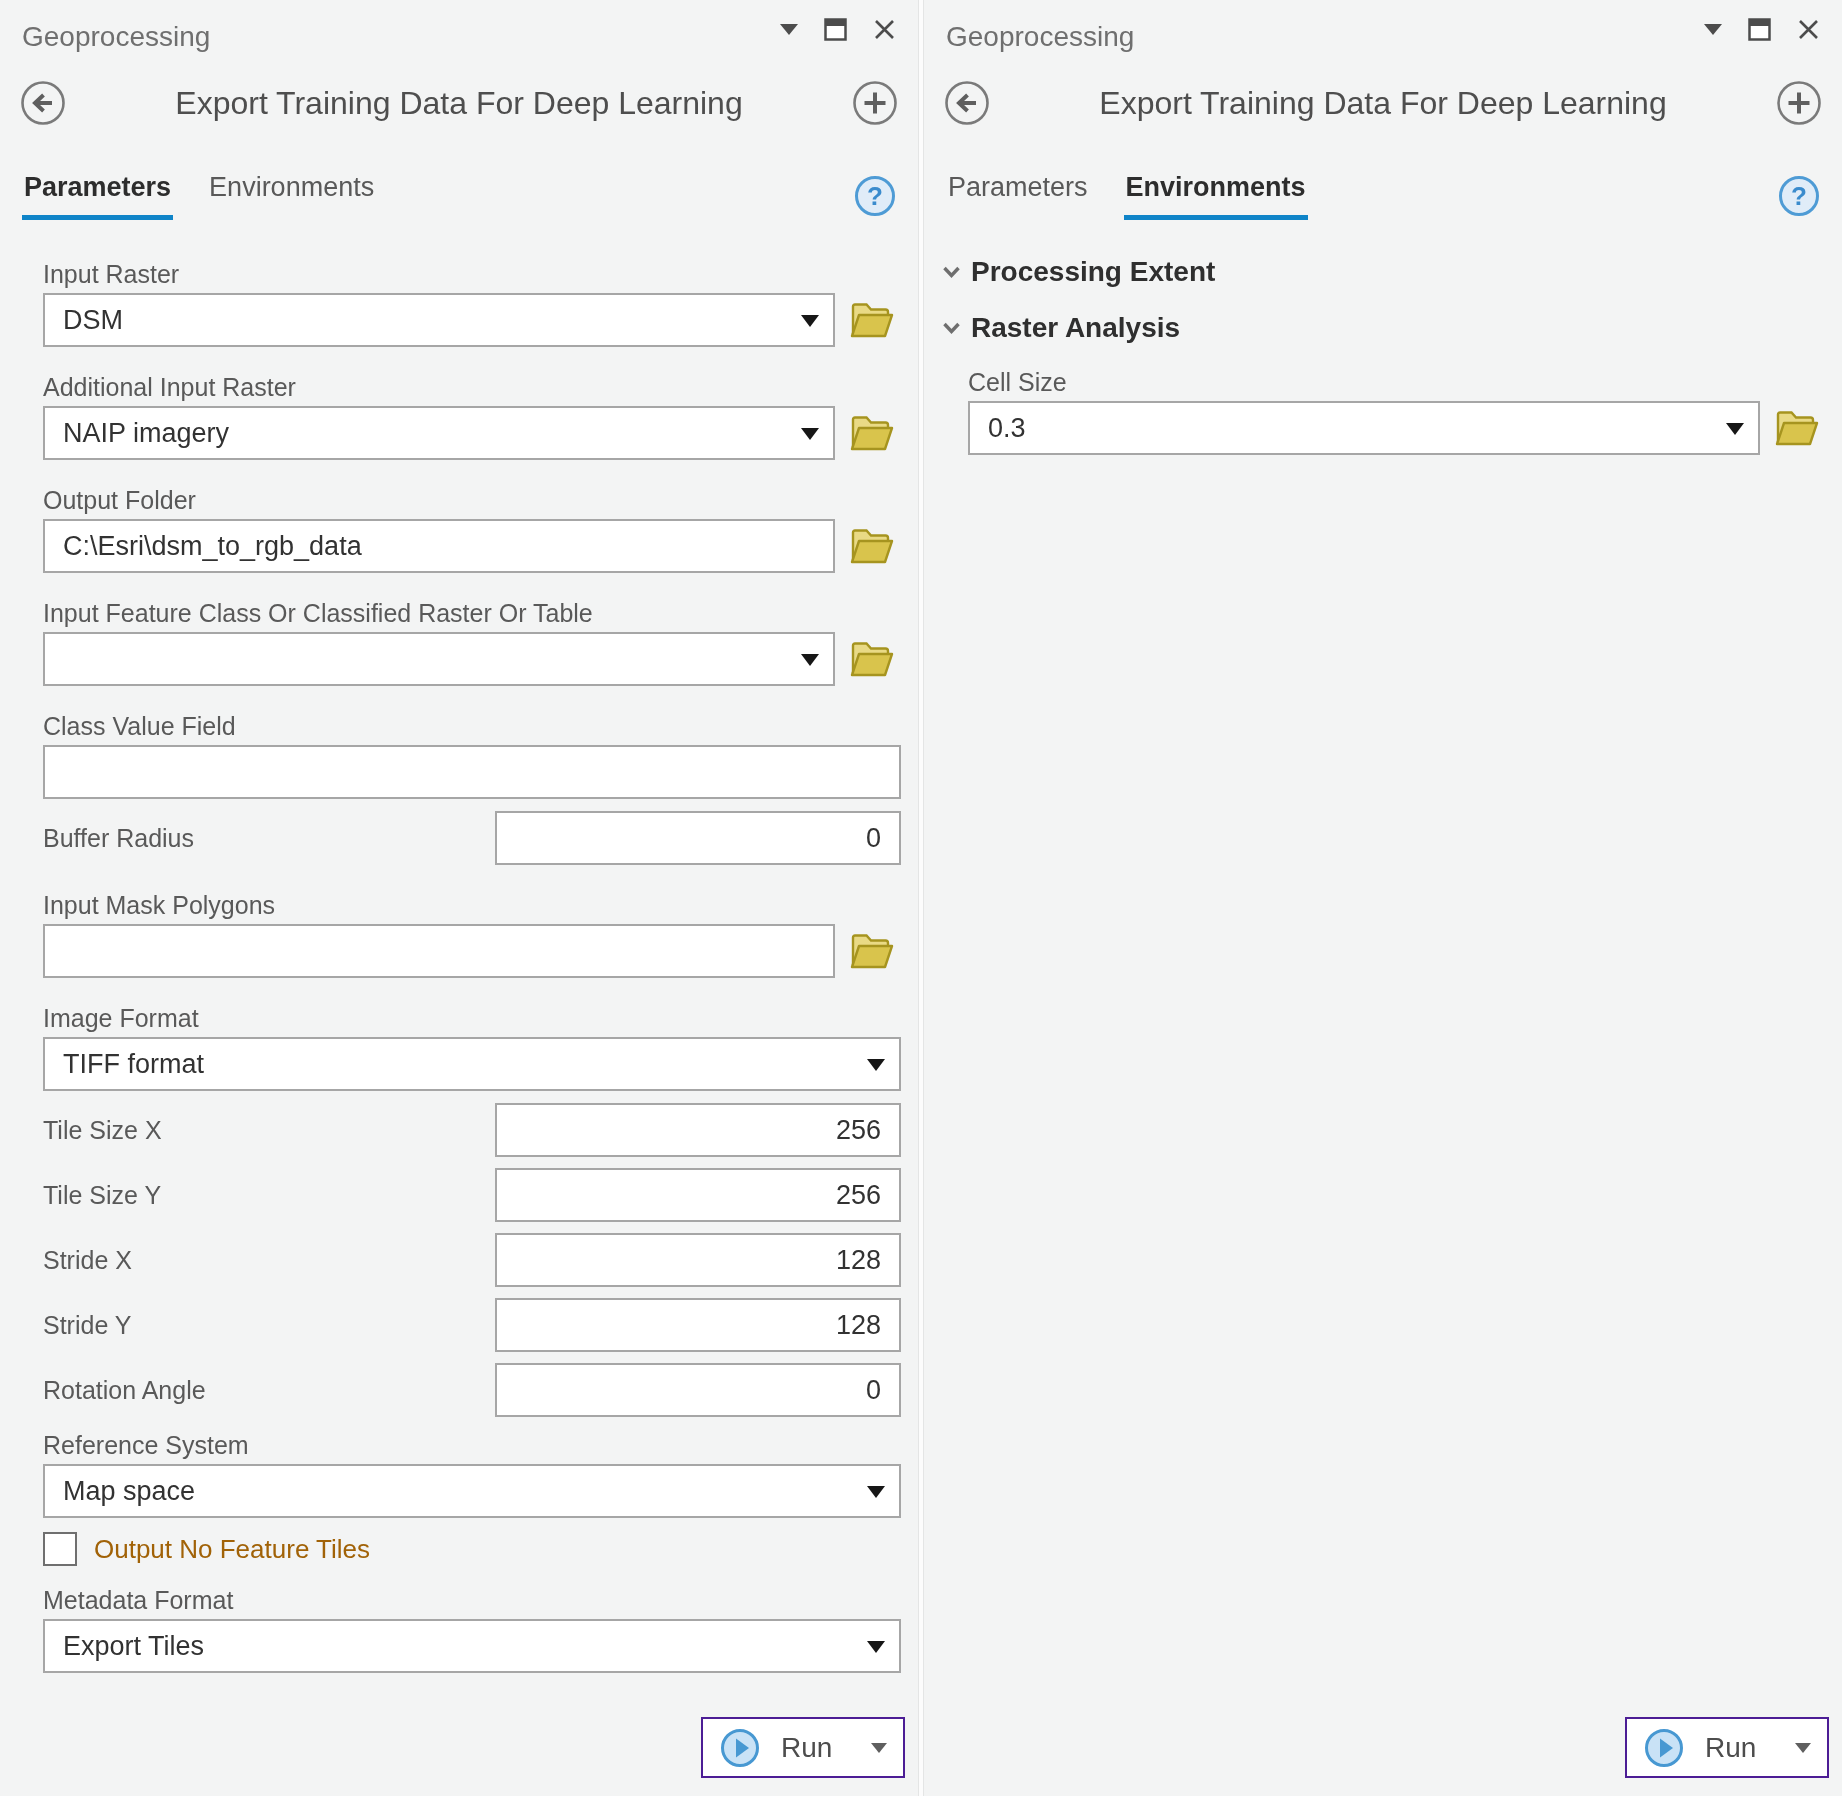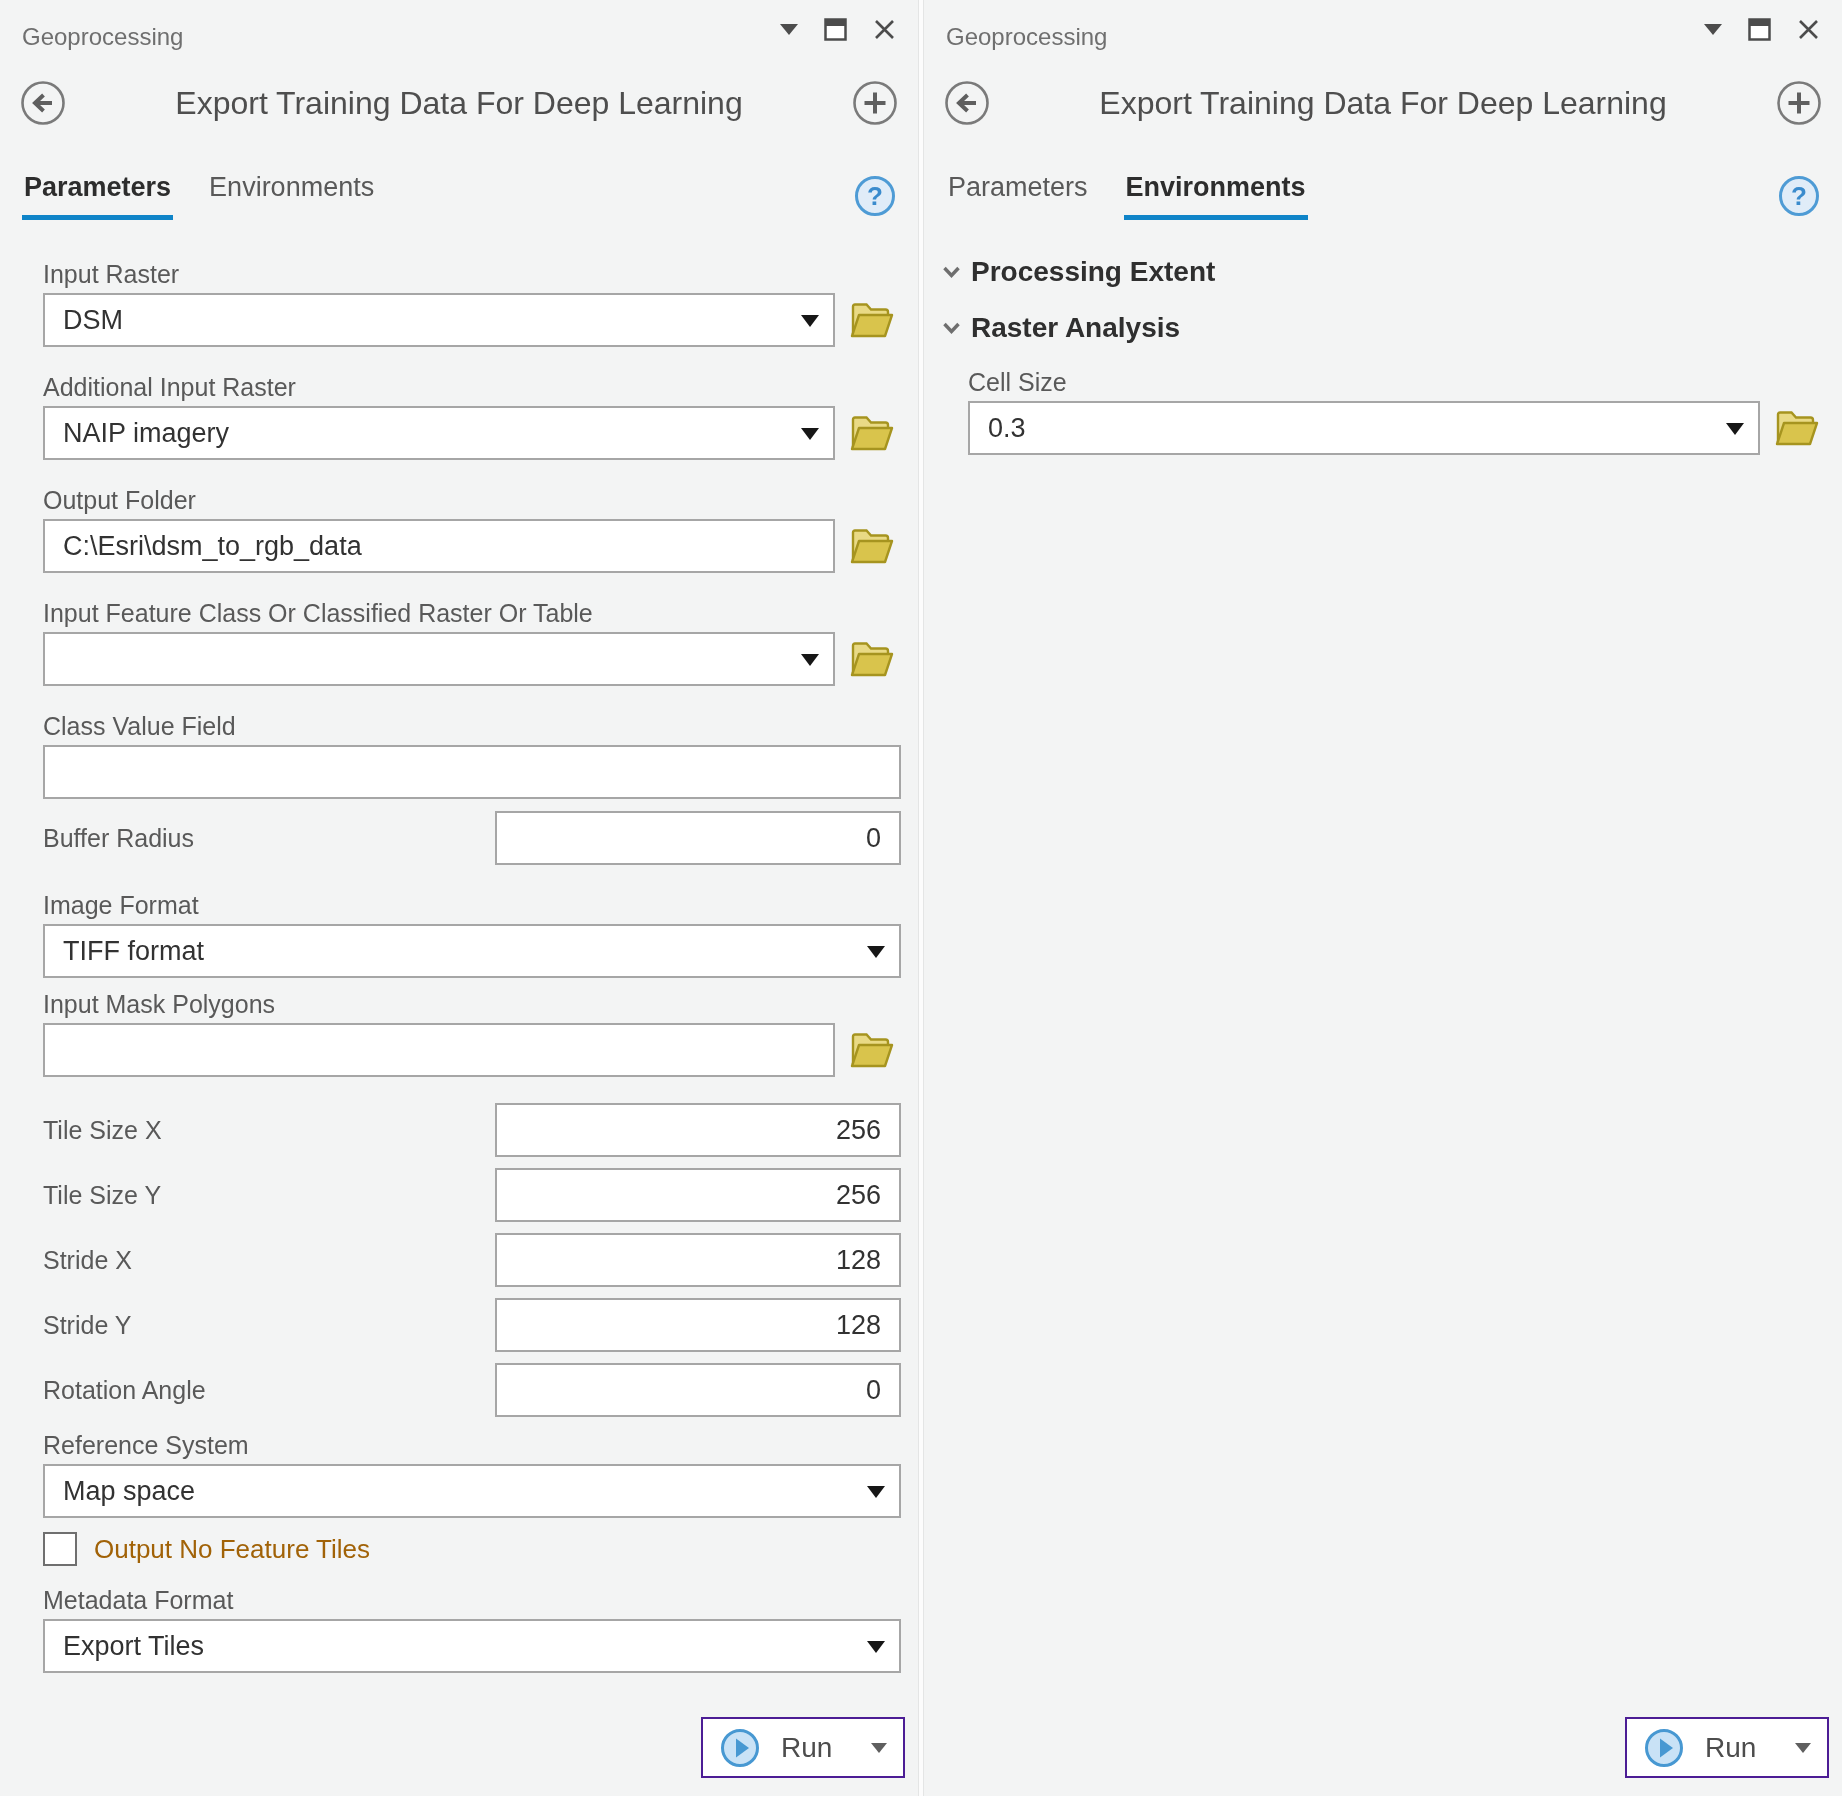--- a/index.html
+++ b/index.html
@@ -8,21 +8,21 @@
     width:1842px; height:1796px; overflow:hidden;
     background:#f3f4f4;
     font-family:"Liberation Sans", sans-serif;
     display:flex;
   }
   .panel { width:918px; height:1796px; position:relative; background:#f3f4f4; flex:0 0 auto; }
   .divider { width:6px; height:1796px; background:#fcfcfc; border-left:1px solid #e4e5e5; border-right:1px solid #e4e5e5; flex:0 0 auto; }
 
   
   .titlebar { display:flex; align-items:center; height:52px; padding:6px 22px 0 22px; }
-  .win-title { flex:1; font-size:24px; color:#6f6f6f;margin-top:15px; }
+  .win-title { flex:1; font-size:28px; color:#6f6f6f;margin-top:15px; }
   .win-icons { display:flex; align-items:center; gap:26px; }
   .icon-btn { background:none; border:none; padding:0; cursor:pointer; display:flex; align-items:center; }
   .caret-down { width:0; height:0; border-left:9px solid transparent; border-right:9px solid transparent; border-top:11px solid #4c4c4c; }
 
   
   .tool-header { display:flex; align-items:center; margin-top:28px; padding:0 20px; }
   .tool-title { flex:1; text-align:center; font-size:32px; color:#4e4e4e; white-space:nowrap; }
 
   
   .tabs { display:flex; align-items:flex-end; margin-top:46px; padding:0 22px; }
@@ -196,39 +196,39 @@
       </div>
     </div>
 
     <div class="inline gap-after">
       <div class="lbl">Buffer Radius</div>
       <div class="box w-num">
         <span>0</span>
       </div>
     </div>
 
+    <div class="row">
+      <div class="lbl">Input Mask Polygons</div>
+      <div class="fieldline">
+        <div class="box w-folder">
+          <span></span>
+        </div>
+        <button class="folder-btn">
+          <svg width="44" height="40" viewBox="0 0 44 40">
+            <path d="M3 34 L3 6.5 Q3 4.5 5 4.5 L16.5 4.5 L21 9.5 L35.5 9.5 Q38 9.5 38 12 L38 15" fill="#e9da85" stroke="#a6941f" stroke-width="2.4"></path>
+            <path d="M2 36 L9 15 L42 15 L35 36 Z" fill="#d9c44c" stroke="#a6941f" stroke-width="2.4" stroke-linejoin="round"></path>
+          </svg>
+        </button>
+      </div>
+    </div>
+
     <div class="row tight">
       <div class="lbl">Image Format</div>
       <div class="box w-full combo">
         <span>TIFF format</span>
-      </div>
-    </div>
-
-    <div class="row">
-      <div class="lbl">Input Mask Polygons</div>
-      <div class="fieldline">
-        <div class="box w-folder">
-          <span></span>
-        </div>
-        <button class="folder-btn">
-          <svg width="44" height="40" viewBox="0 0 44 40">
-            <path d="M3 34 L3 6.5 Q3 4.5 5 4.5 L16.5 4.5 L21 9.5 L35.5 9.5 Q38 9.5 38 12 L38 15" fill="#e9da85" stroke="#a6941f" stroke-width="2.4"></path>
-            <path d="M2 36 L9 15 L42 15 L35 36 Z" fill="#d9c44c" stroke="#a6941f" stroke-width="2.4" stroke-linejoin="round"></path>
-          </svg>
-        </button>
       </div>
     </div>
 
     <div class="inline">
       <div class="lbl">Tile Size X</div>
       <div class="box w-num">
         <span>256</span>
       </div>
     </div>
 

